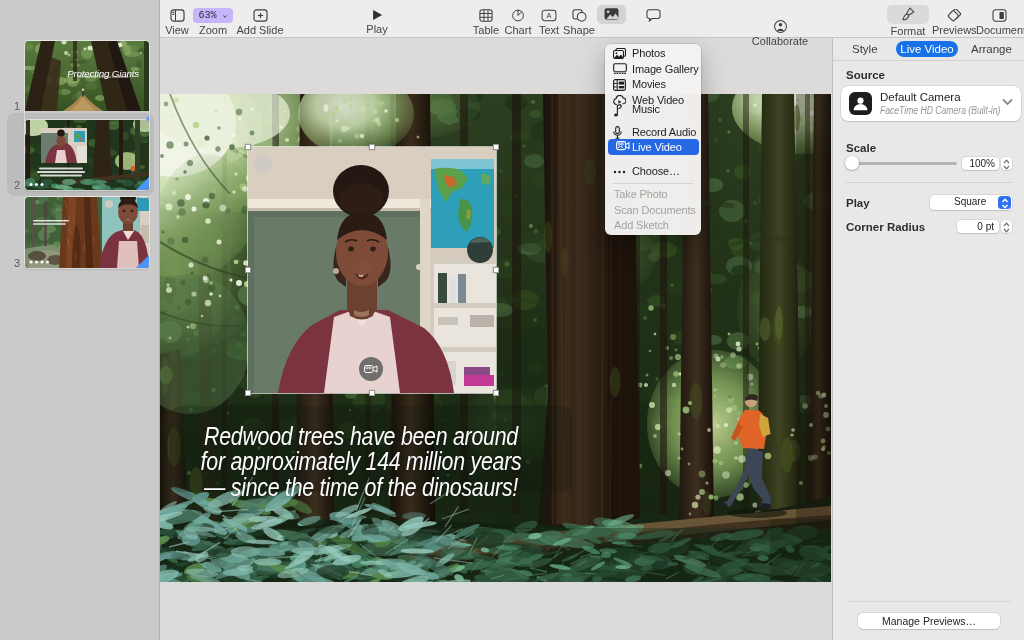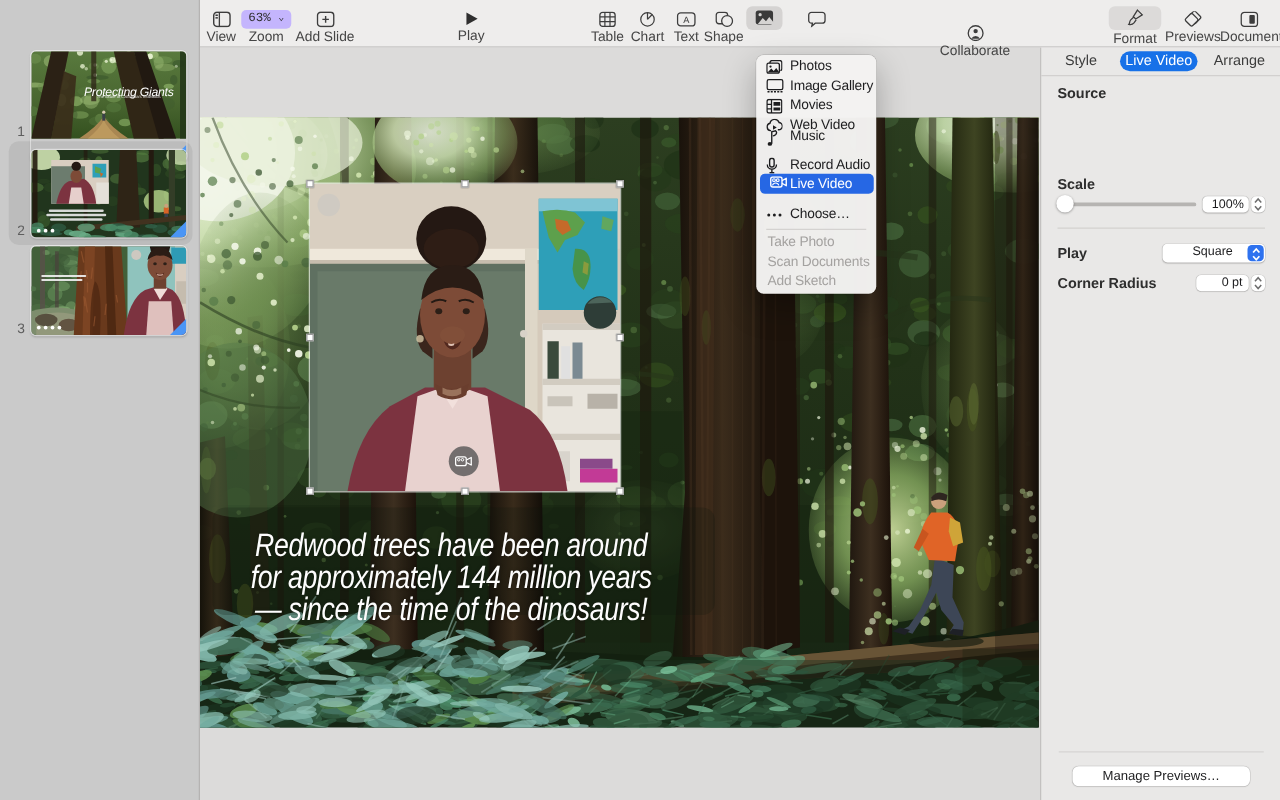--- a/index.html
+++ b/index.html
@@ -2068,20 +2068,33 @@
 </div>
 
 <div class="abs" id="panel">
   <div id="tabs">
     <span style="position:absolute; left:19px; top:5px;">Style</span>
     <div class="pill">Live Video</div>
     <span style="position:absolute; left:138px; top:5px;">Arrange</span>
   </div>
   <div class="plabel" style="left:13px; top:31px;">Source</div>
 
+  <div class="pfield" style="left:8px; top:48px; width:180px; height:35px; border-radius:7px;">
+    <div style="position:absolute; left:8px; top:6px; width:23px; height:23px; background:#1d1d1f; border-radius:6px;">
+      <svg width="23" height="23" viewBox="0 0 23 23">
+          <circle cx="11.5" cy="8.7" r="3.1" fill="#fff"></circle>
+          <path d="M4.6 18.2 a6.9 6.2 0 0 1 13.8 0 z" fill="#fff"></path>
+        </svg>
+    </div>
+    <div style="position:absolute; left:39px; top:5px; font-size:11.5px; color:#1d1d1f; white-space:nowrap;">Default Camera</div>
+    <div style="position:absolute; left:39px; top:19px; font-size:10px; font-style:italic; color:#98958f; transform:scaleX(0.86); transform-origin:0 0; white-space:nowrap;">FaceTime HD Camera (Built-in)</div>
+    <svg style="position:absolute; right:8px; top:12px;" width="11" height="8" viewBox="0 0 11 8">
+        <path d="M1.5 2 L5.5 6 L9.5 2" stroke="#8d8b89" stroke-width="1.8" fill="none" stroke-linecap="round"></path>
+      </svg>
+  </div>
   <div class="plabel" style="left:13px; top:104px;">Scale</div>
 
   <div style="position:absolute; left:12px; top:124px; width:112px; height:3px; background:#b6b4b2; border-radius:2px;"></div>
   <div style="position:absolute; left:12px; top:118px; width:14px; height:14px; background:#fff; border-radius:50%; box-shadow:0 0.5px 2px rgba(0,0,0,.4);"></div>
   <div class="pfield" style="left:129px; top:119px; width:37px; height:13px; font-size:10px; color:#1d1d1f; text-align:right; line-height:13px; padding-right:4px;">100%</div>
   <div class="pfield" style="left:168px; top:119px; width:11px; height:13px;">
     <svg width="11" height="13" viewBox="0 0 11 13">
         <path d="M3 5 L5.5 2.2 L8 5" stroke="#6d6d6d" stroke-width="1.2" fill="none"></path>
         <path d="M3 8 L5.5 10.8 L8 8" stroke="#6d6d6d" stroke-width="1.2" fill="none"></path>
       </svg>

